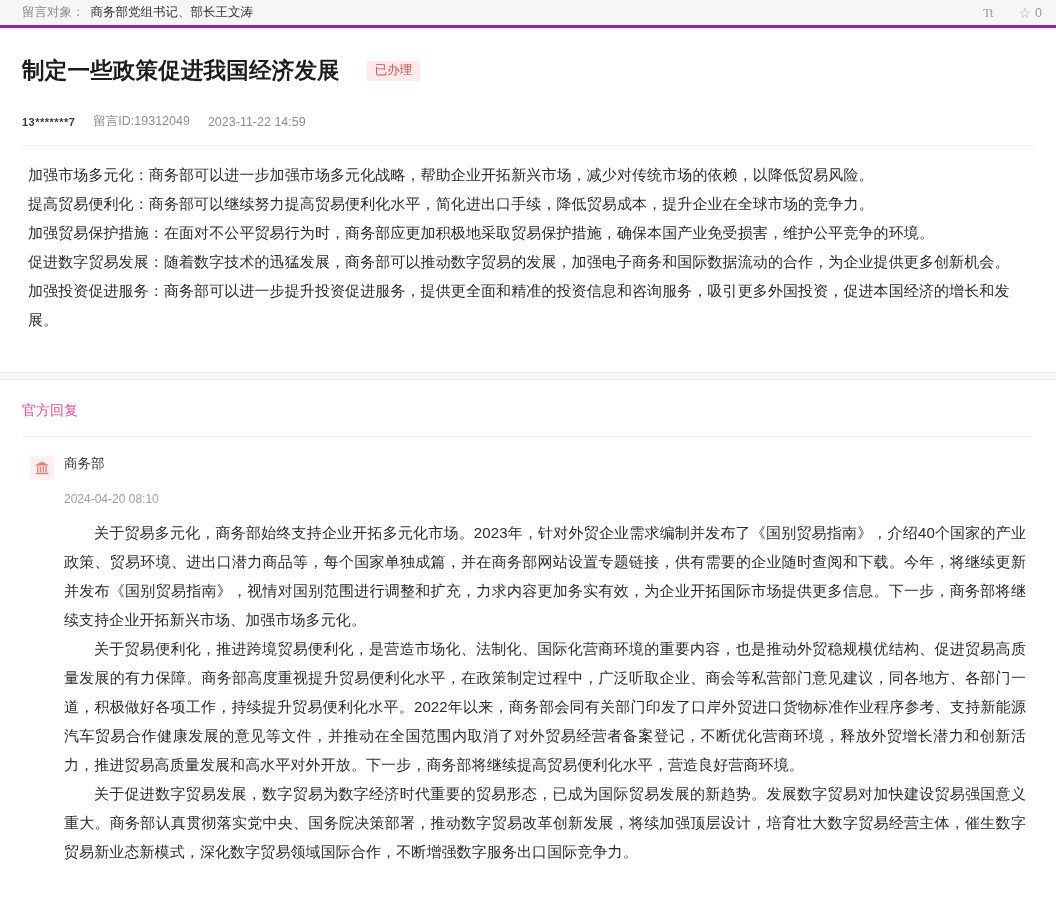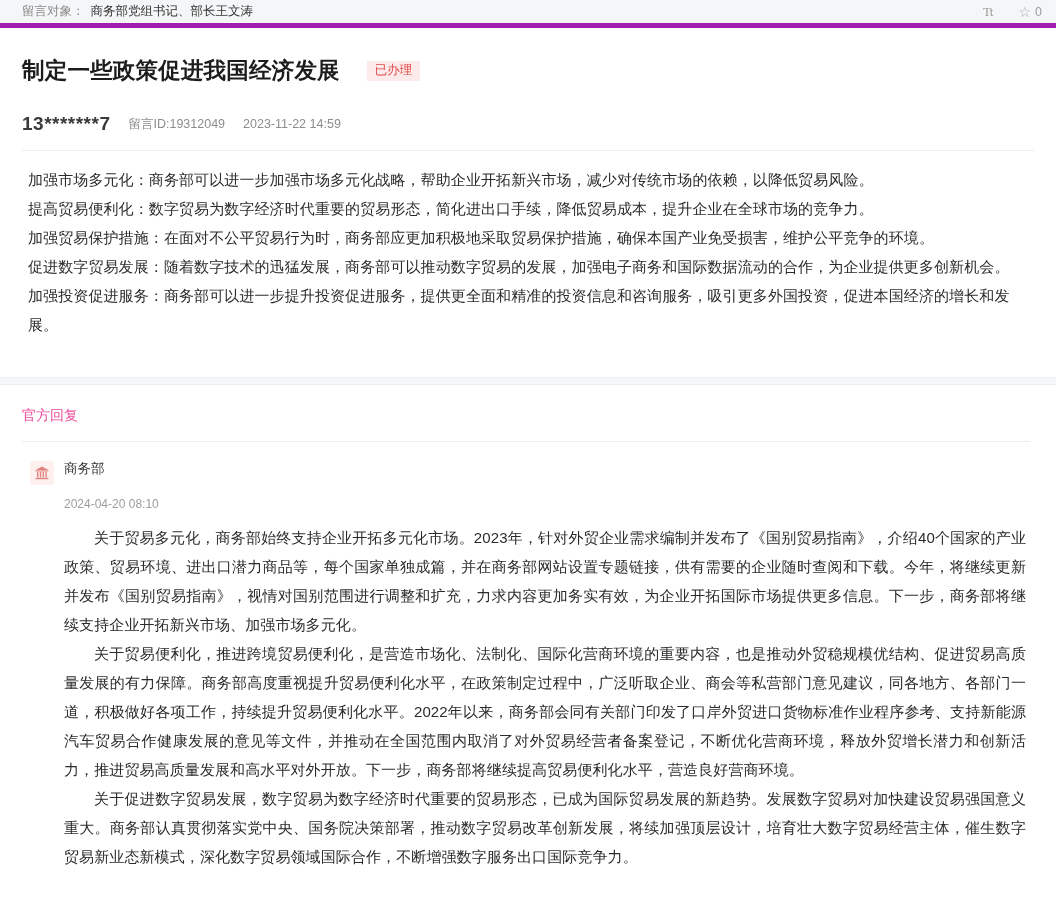--- a/index.html
+++ b/index.html
@@ -18,21 +18,21 @@
   .page {
     width: 1056px;
     position: relative;
     background: #ffffff;
   }
 
   
   .topbar {
     height: 28px;
     background: #f5f6f8;
-    border-bottom: 5px solid #a21caf;
+    border-bottom: 3px solid #a21caf;
     display: flex;
     align-items: center;
     padding: 0 14px 0 22px;
     font-size: 12.5px;
     color: #555;
   }
   .topbar .recipient-label {
     color: #8a8a8a;
     font-size: 12.5px;
   }
@@ -93,21 +93,21 @@
     display: flex;
     align-items: center;
     gap: 18px;
     margin-top: 13px;
     font-size: 12.5px;
     color: #8d8d8d;
   }
   .meta-user {
     color: #3a3a3a;
     font-weight: bold;
-    font-size: 19px;
+    font-size: 11px;
     letter-spacing: 0.5px;
   }
   .divider {
     height: 1px;
     background: #ededed;
     margin: 15px 22px 0 22px;
   }
 
   
   .post-body {
@@ -213,21 +213,21 @@
     <div class="meta-row">
       <span class="meta-user">13*******7</span>
       <span>留言ID:19312049</span>
       <span>2023-11-22 14:59</span>
     </div>
   </div>
   <div class="divider"></div>
 
   <div class="post-body">
     <p>加强市场多元化：商务部可以进一步加强市场多元化战略，帮助企业开拓新兴市场，减少对传统市场的依赖，以降低贸易风险。</p>
-    <p>提高贸易便利化：数字贸易为数字经济时代重要的贸易形态，简化进出口手续，降低贸易成本，提升企业在全球市场的竞争力。</p>
+    <p>提高贸易便利化：商务部可以继续努力提高贸易便利化水平，简化进出口手续，降低贸易成本，提升企业在全球市场的竞争力。</p>
     <p>加强贸易保护措施：在面对不公平贸易行为时，商务部应更加积极地采取贸易保护措施，确保本国产业免受损害，维护公平竞争的环境。</p>
     <p>促进数字贸易发展：随着数字技术的迅猛发展，商务部可以推动数字贸易的发展，加强电子商务和国际数据流动的合作，为企业提供更多创新机会。</p>
     <p>加强投资促进服务：商务部可以进一步提升投资促进服务，提供更全面和精准的投资信息和咨询服务，吸引更多外国投资，促进本国经济的增长和发展。</p>
   </div>
 
   <div class="section-gap"></div>
   <div class="band"></div>
 
   <div class="reply-section">
     <div class="reply-heading">官方回复</div>

